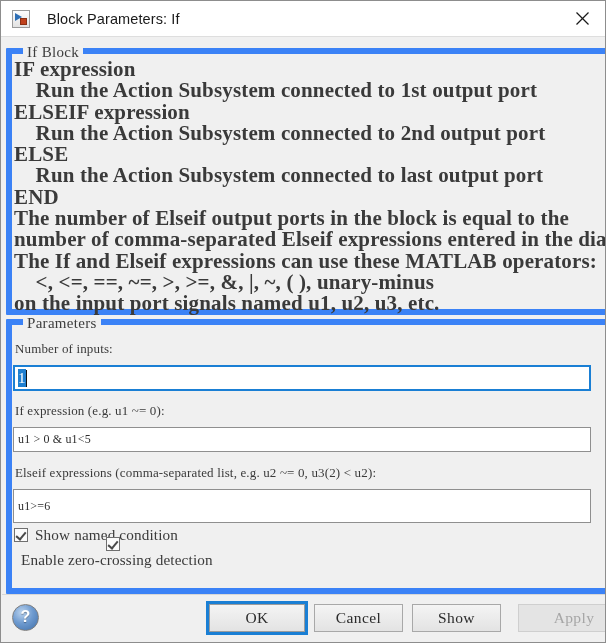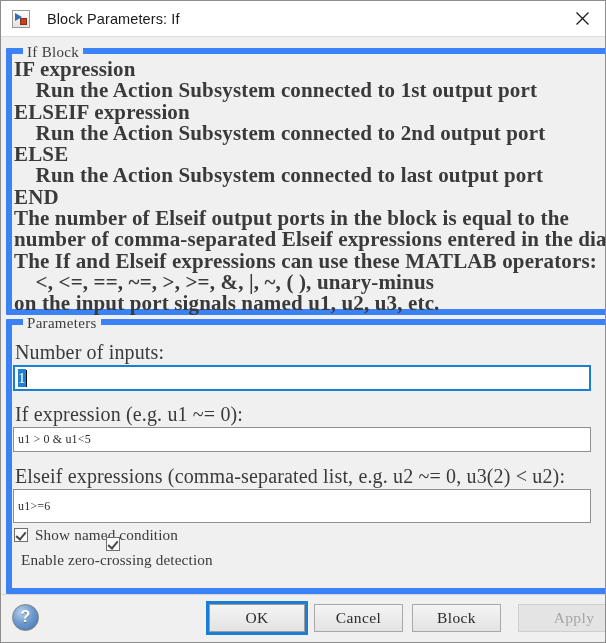--- a/index.html
+++ b/index.html
@@ -117,21 +117,21 @@
     line-height: 21.3px;
     color: #3a3a3a;
     white-space: pre;
     letter-spacing: .15px;
     font-weight: bold;
   }
 
   
   .field-label {
     position: absolute;
-    font-size: 20px;
+    font-size: 13px;
     color: #3a3a3a;
     white-space: nowrap;
     letter-spacing: .15px;
   }
 
   
   .txtfield {
     position: absolute;
     box-sizing: border-box;
     background: #ffffff;
@@ -315,17 +315,17 @@
     <span class="cbox checked"></span>
     <span class="check-label">Enable zero-crossing detection</span>
   </div>
 
   <div id="bottombar">
     <div id="help-icon">
       <span>?</span>
     </div>
     <div class="dlgbtn" style="left:312px; top:9px; width:89px;">Cancel</div>
     <div class="dlgbtn default" style="left:207px; top:9px; width:96px;">OK</div>
-    <div class="dlgbtn" style="left:410px; top:9px; width:89px;">Block</div>
+    <div class="dlgbtn" style="left:410px; top:9px; width:89px;">Show</div>
     <div class="dlgbtn disabled" style="left:516px; top:9px; width:112px;">Apply</div>
   </div>
 
 </div>
 
 </body></html>

